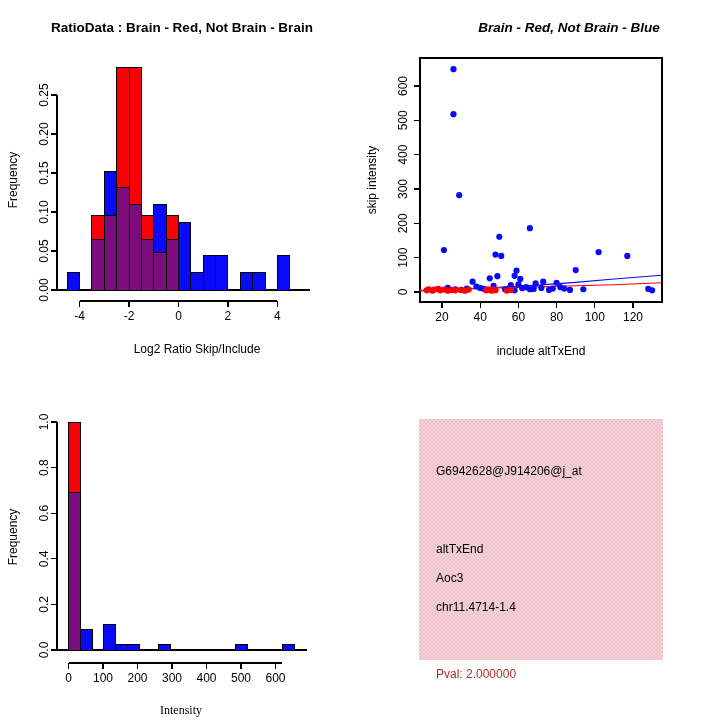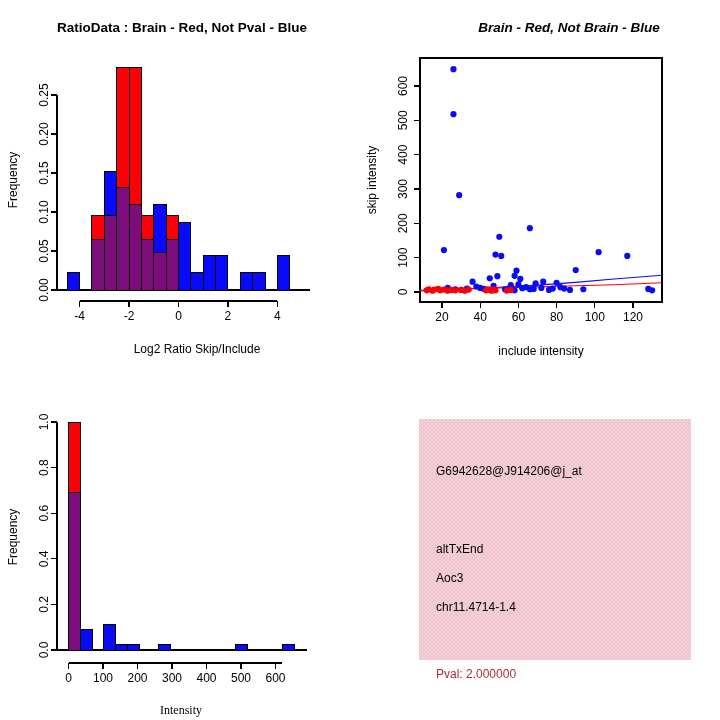--- a/index.html
+++ b/index.html
@@ -3,34 +3,34 @@
 <meta charset="utf-8">
 <style>
   html,body{margin:0;padding:0;background:#fff;}
   .canvas{position:relative;width:720px;height:720px;background:#ffffff;
           font-family:"Liberation Sans", sans-serif;color:#000;overflow:hidden;}
   svg{position:absolute;}
   .t{position:absolute;white-space:nowrap;}
   .title{font-weight:bold;font-size:13.5px;transform:translate(-50%,-50%);}
   .hlab{font-size:12px;transform:translate(-50%,-50%);}
   .vlab{font-size:12px;transform:translate(-50%,-50%) rotate(-90deg);}
-  .infobox{position:absolute;left:419px;top:419px;width:272px;height:241px;
+  .infobox{position:absolute;left:419px;top:419px;width:244px;height:241px;
            background-color:#f4d3da;
            background-image:
              linear-gradient(45deg,#eec1cb 25%,transparent 25%,transparent 75%,#eec1cb 75%),
              linear-gradient(45deg,#eec1cb 25%,transparent 25%,transparent 75%,#eec1cb 75%);
            background-size:4px 4px;background-position:0 0,2px 2px;}
   .il{position:absolute;left:17px;font-size:12px;white-space:nowrap;}
 </style>
 </head>
 <body>
 
 <div class="canvas">
 
-  <div class="t title" style="left:182px;top:27px;">RatioData : Brain - Red, Not Pval - Blue</div>
+  <div class="t title" style="left:182px;top:27px;">RatioData : Brain - Red, Not Brain - Brain</div>
   <div class="t vlab" style="left:13px;top:180px;">Frequency</div>
   <div class="t hlab" style="left:197px;top:349px;">Log2 Ratio Skip/Include</div>
   <svg id="histRatio" style="left:0;top:0;" width="360" height="360" viewBox="0 0 360 360">
       <line x1="57" y1="290" x2="310" y2="290" stroke="#000000" stroke-width="1.2" shape-rendering="crispEdges"></line>
       <rect x="67.26" y="272.84" width="12.36" height="17.160000000000025" fill="#0a0afa" stroke="#000000" stroke-width="1" shape-rendering="crispEdges"></rect>
       <rect x="91.98" y="215.9" width="12.36" height="74.1" fill="#fb0007" stroke="#000000" stroke-width="1" shape-rendering="crispEdges"></rect>
       <rect x="91.98" y="239.3" width="12.36" height="50.69999999999999" fill="#7d0c7d" stroke="#000000" stroke-width="1" shape-rendering="crispEdges"></rect>
       <rect x="104.34" y="171.44" width="12.36" height="118.56" fill="#0a0afa" stroke="#000000" stroke-width="1" shape-rendering="crispEdges"></rect>
       <rect x="104.34" y="215.9" width="12.36" height="74.1" fill="#7d0c7d" stroke="#000000" stroke-width="1" shape-rendering="crispEdges"></rect>
       <rect x="116.7" y="67.70000000000002" width="12.36" height="222.29999999999998" fill="#fb0007" stroke="#000000" stroke-width="1" shape-rendering="crispEdges"></rect>
@@ -71,21 +71,21 @@
       <line x1="178.5" y1="301" x2="178.5" y2="307" stroke="#000000" stroke-width="1.2" shape-rendering="crispEdges"></line>
       <text x="178.5" y="320" text-anchor="middle" font-size="12">0</text>
       <line x1="227.94" y1="301" x2="227.94" y2="307" stroke="#000000" stroke-width="1.2" shape-rendering="crispEdges"></line>
       <text x="227.94" y="320" text-anchor="middle" font-size="12">2</text>
       <line x1="277.38" y1="301" x2="277.38" y2="307" stroke="#000000" stroke-width="1.2" shape-rendering="crispEdges"></line>
       <text x="277.38" y="320" text-anchor="middle" font-size="12">4</text>
     </svg>
 
   <div class="t title" style="left:569px;top:27px;font-style:italic;">Brain - Red, Not Brain - Blue</div>
   <div class="t vlab" style="left:372px;top:180px;">skip intensity</div>
-  <div class="t hlab" style="left:541px;top:351px;">include intensity</div>
+  <div class="t hlab" style="left:541px;top:351px;">include altTxEnd</div>
   <svg id="scatterPlot" style="left:360px;top:0;" width="360" height="360" viewBox="0 0 360 360">
       <rect x="60" y="58" width="242" height="244" fill="none" stroke="#000000" stroke-width="1.2" shape-rendering="crispEdges"></rect>
       <line x1="82" y1="302" x2="82" y2="308" stroke="#000000" stroke-width="1.2" shape-rendering="crispEdges"></line>
       <text x="82" y="321" text-anchor="middle" font-size="12">20</text>
       <line x1="120.19999999999999" y1="302" x2="120.19999999999999" y2="308" stroke="#000000" stroke-width="1.2" shape-rendering="crispEdges"></line>
       <text x="120.19999999999999" y="321" text-anchor="middle" font-size="12">40</text>
       <line x1="158.39999999999998" y1="302" x2="158.39999999999998" y2="308" stroke="#000000" stroke-width="1.2" shape-rendering="crispEdges"></line>
       <text x="158.39999999999998" y="321" text-anchor="middle" font-size="12">60</text>
       <line x1="196.6" y1="302" x2="196.6" y2="308" stroke="#000000" stroke-width="1.2" shape-rendering="crispEdges"></line>
       <text x="196.6" y="321" text-anchor="middle" font-size="12">80</text>

